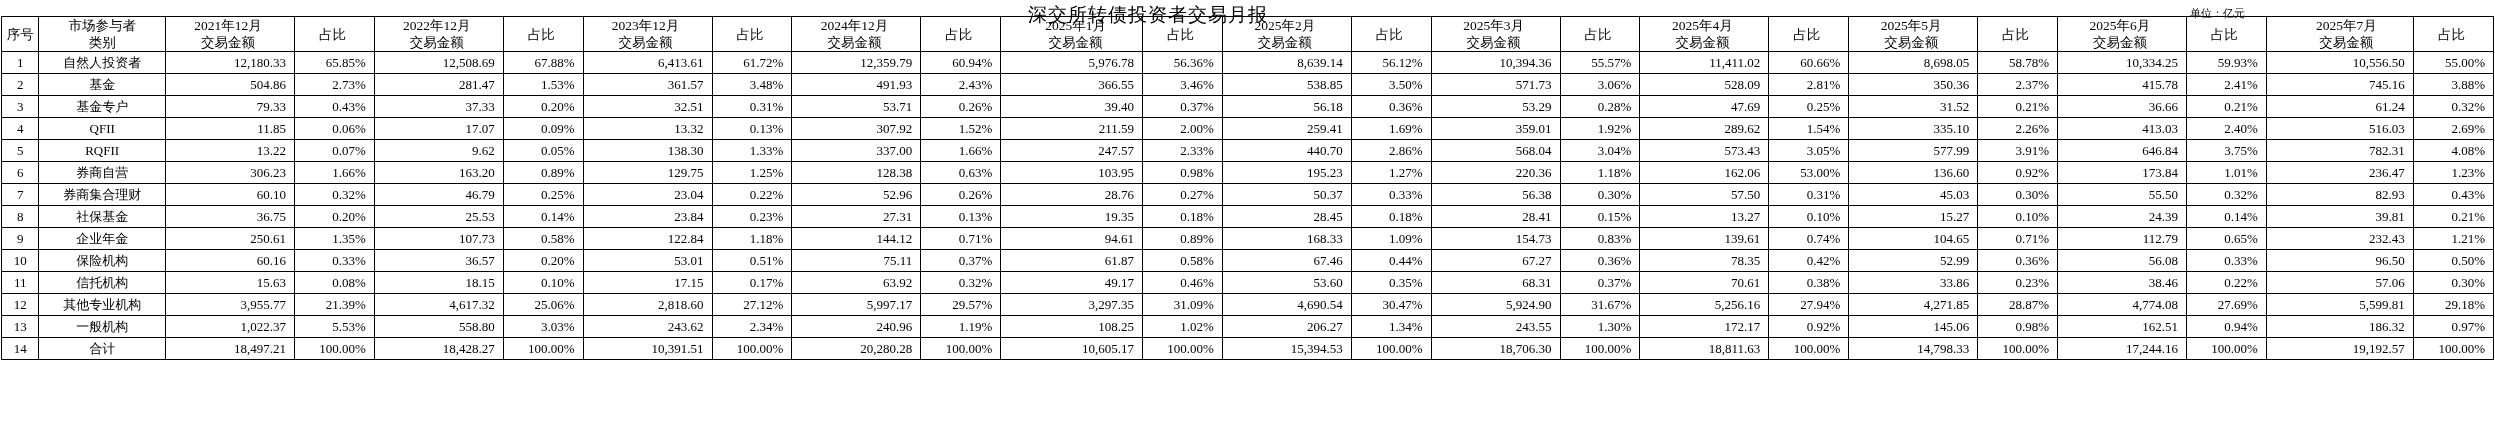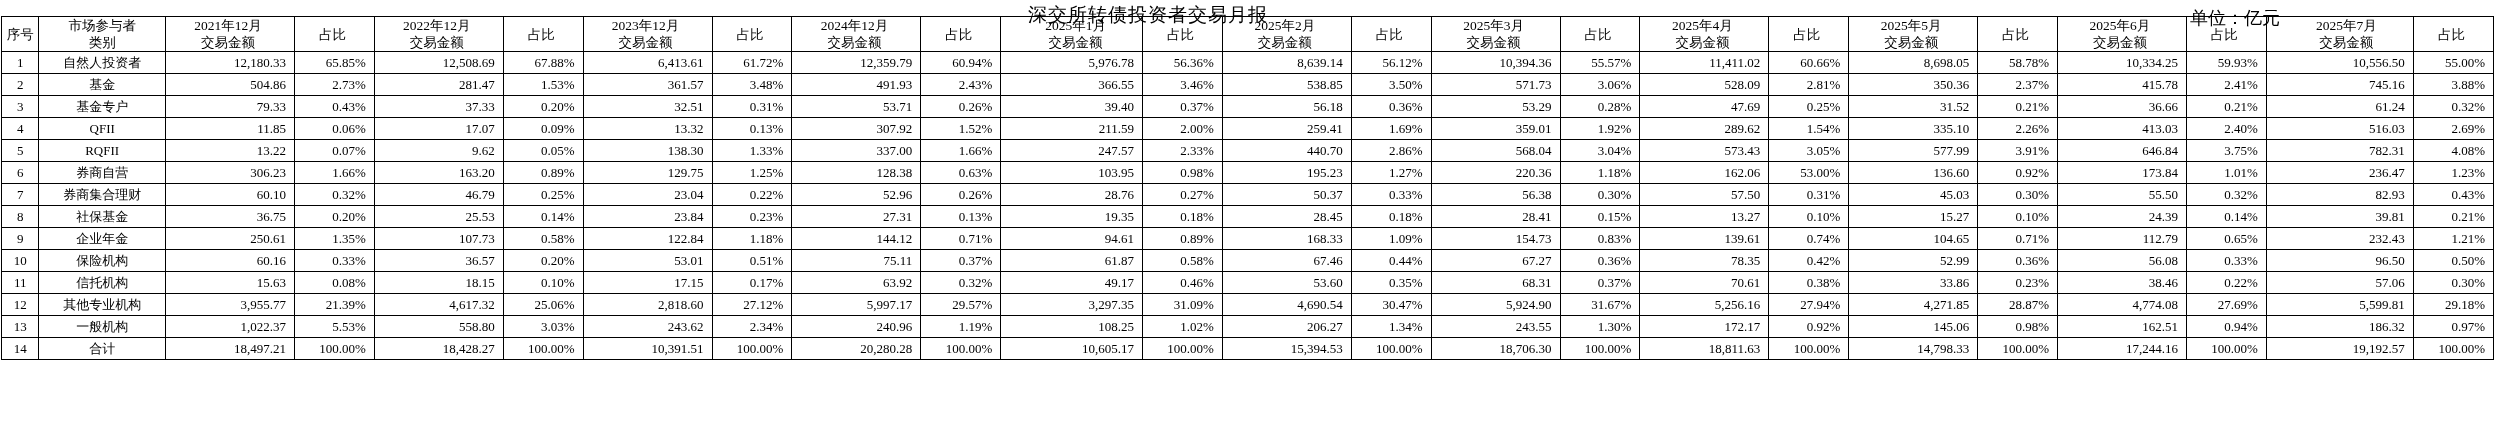--- a/index.html
+++ b/index.html
@@ -27,21 +27,21 @@
     text-align: center;
     font-size: 19px;
     font-family: "Liberation Serif", serif;
     font-weight: normal;
     letter-spacing: 1px;
   }
   .unit {
     position: absolute;
     top: 6px;
     left: 2190px;
-    font-size: 18px;
+    font-size: 11px;
     font-family: Liberation Serif, serif;
     text-align: center;
   }
   table.grid {
     position: absolute;
     top: 16px;
     left: 1px;
     border-collapse: collapse;
     table-layout: fixed;
     width: 2493px;

